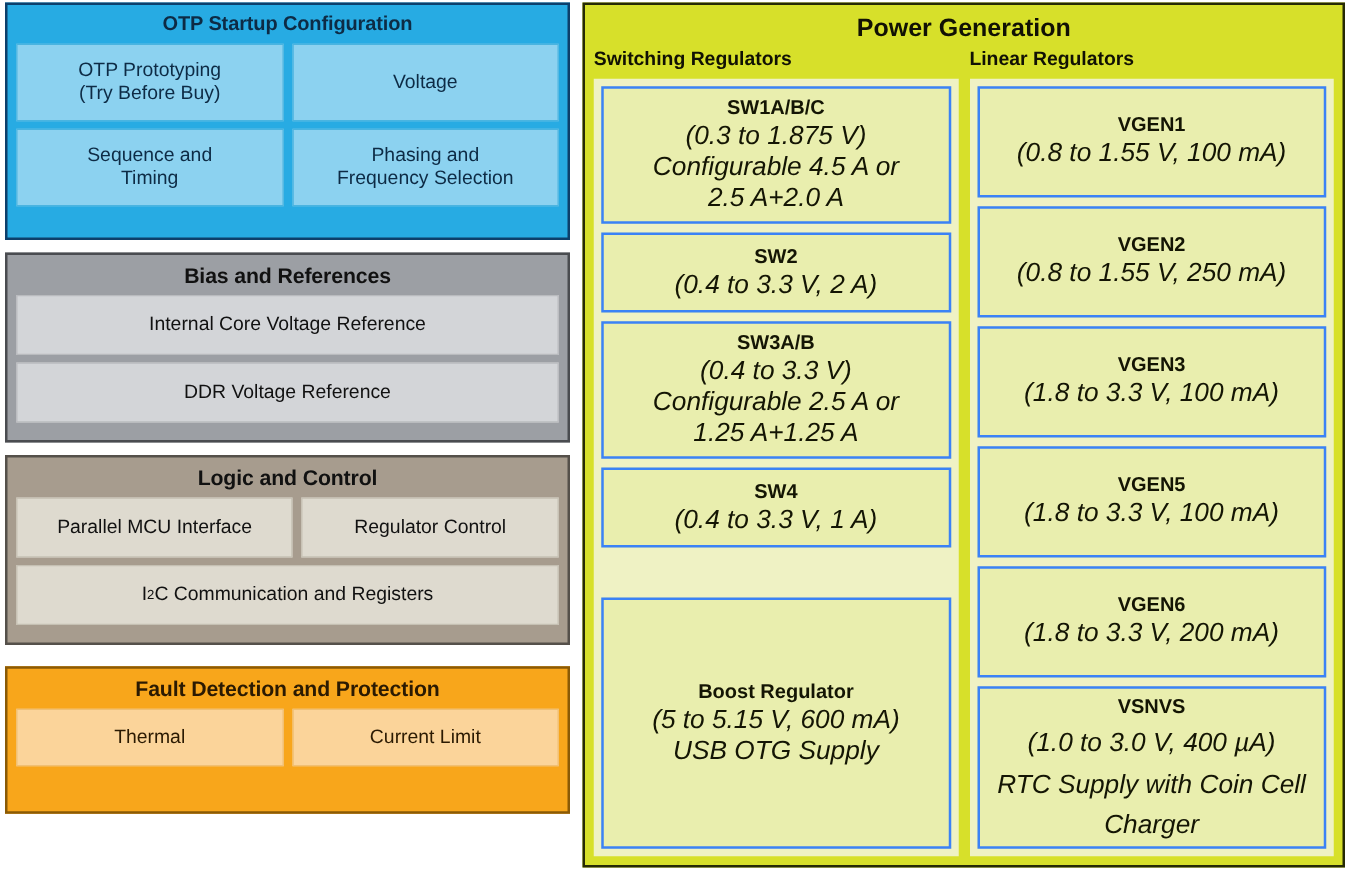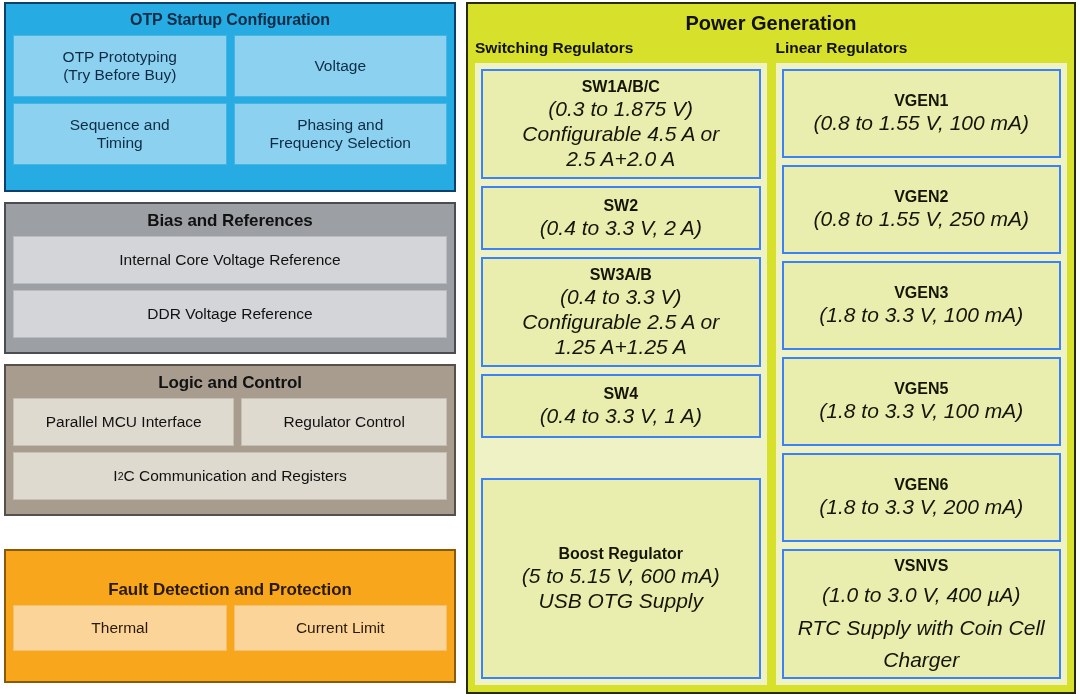--- a/index.html
+++ b/index.html
@@ -105,23 +105,22 @@
   #panel-logic .cell {
     background: #DEDACF;
     border: 1px solid #c5c0b3;
   }
   #panel-logic .panel-row { height: 48px; }
 
   
   #panel-fault {
     background: #F8A61B;
     border-color: #8a5a06;
-    height: 134px;
-    margin-top: 33px;
-    justify-content: center;
+    height: 118px;
+    margin-top: 17px;
   }
   #panel-fault .panel-title { color: #2b1a02; }
   #panel-fault .cell {
     background: #FBD49A;
     border: 1px solid #f0bf72;
     color: #2b1a02;
   }
   #panel-fault .panel-row { height: 46px; }
 
   

